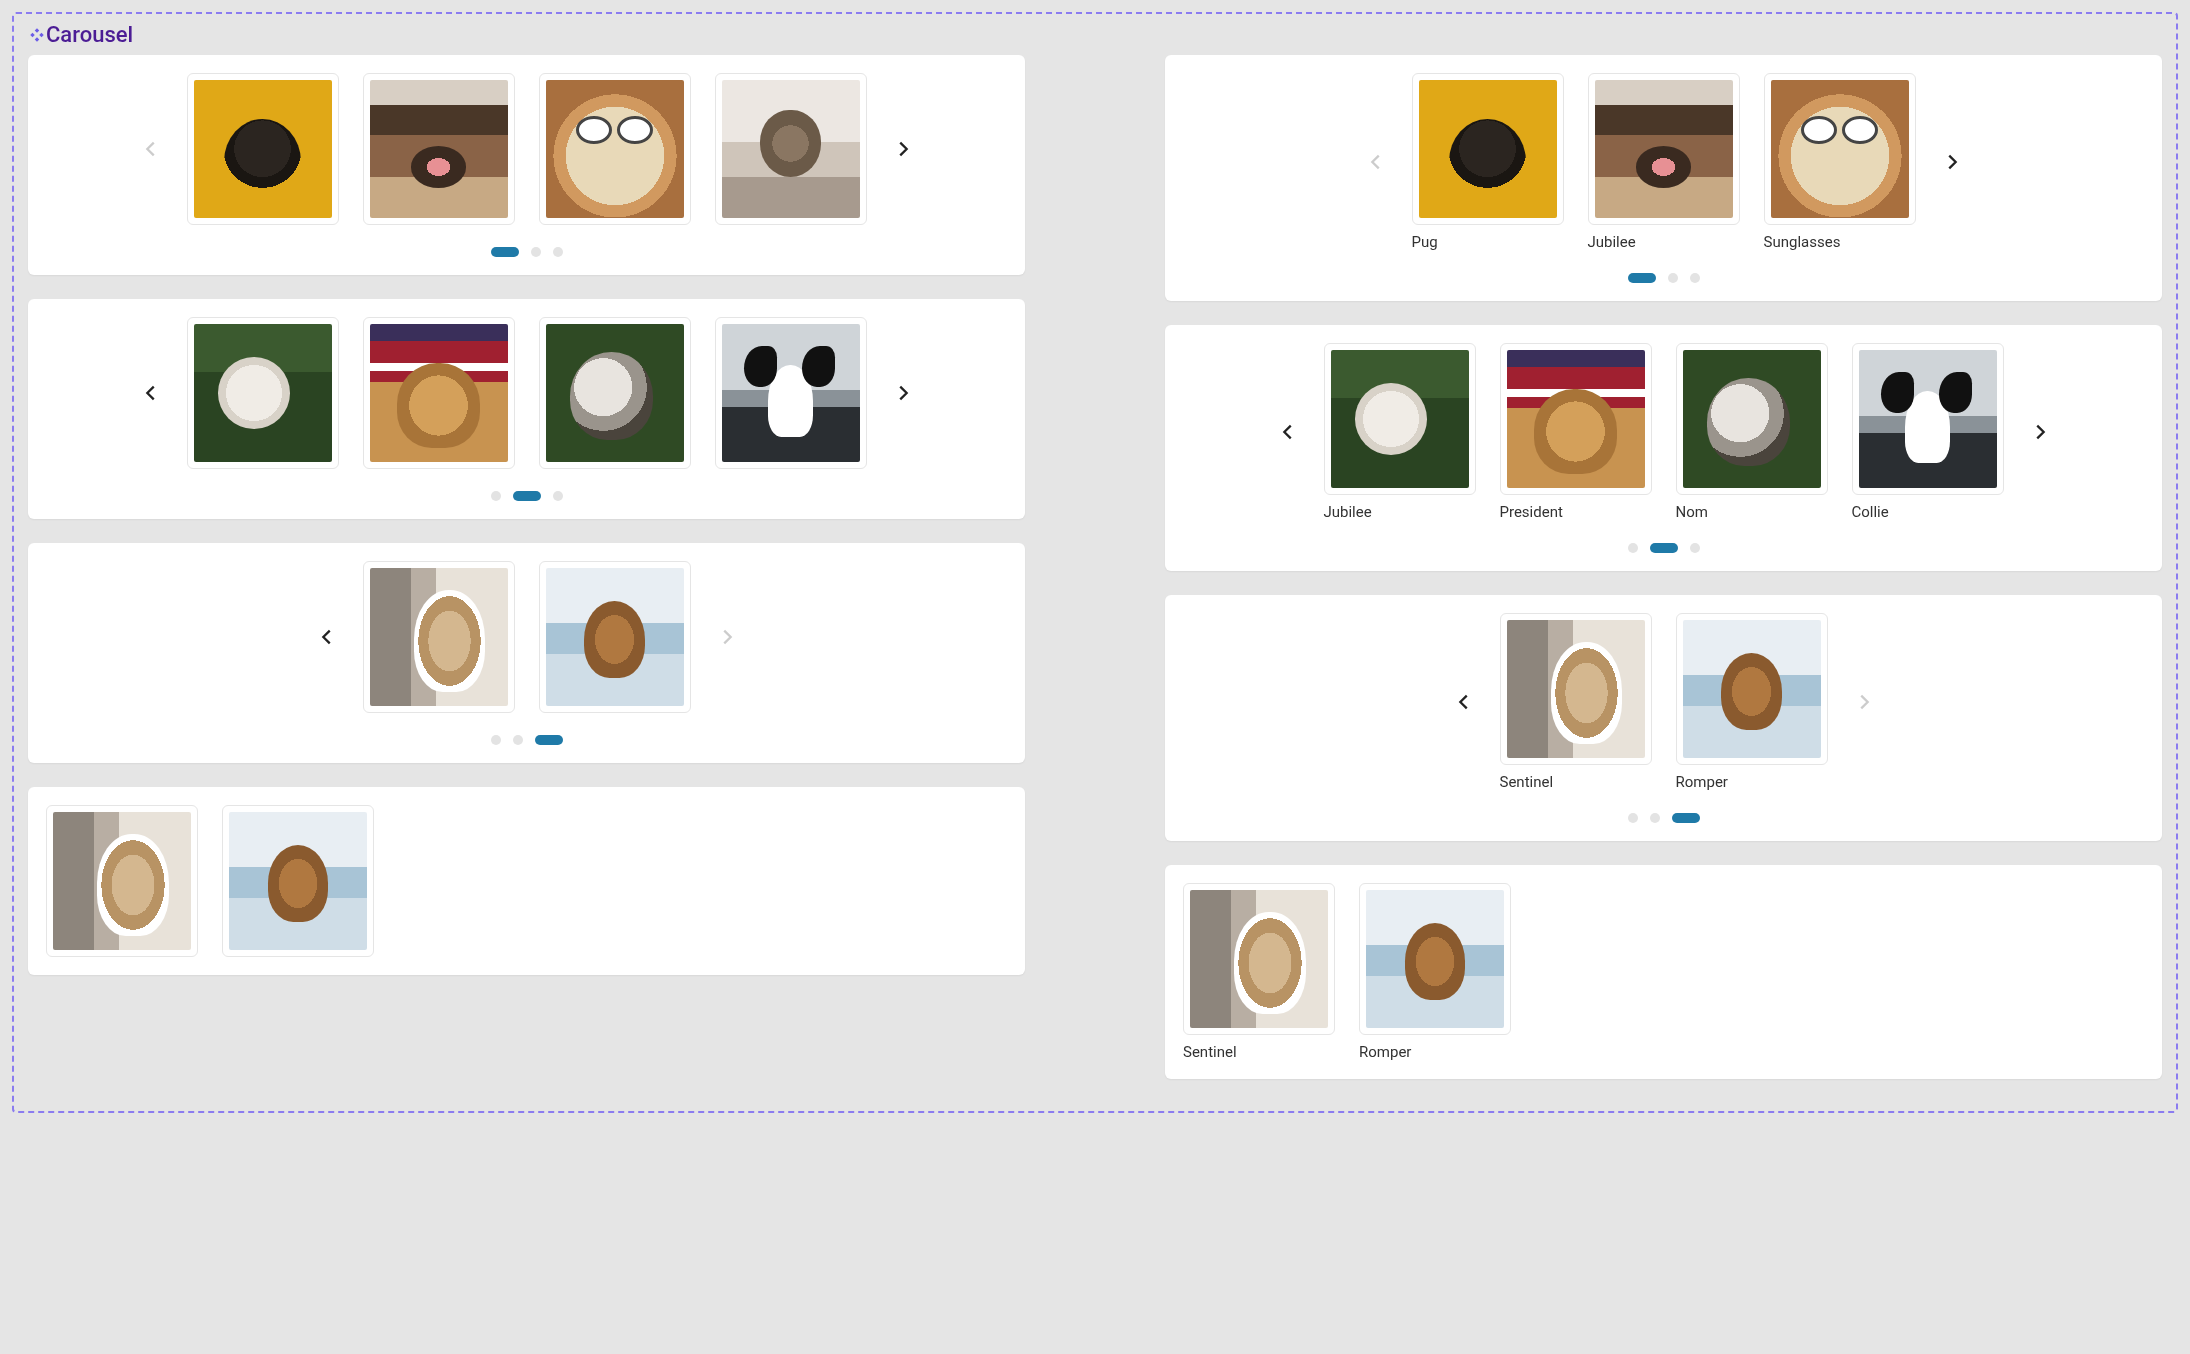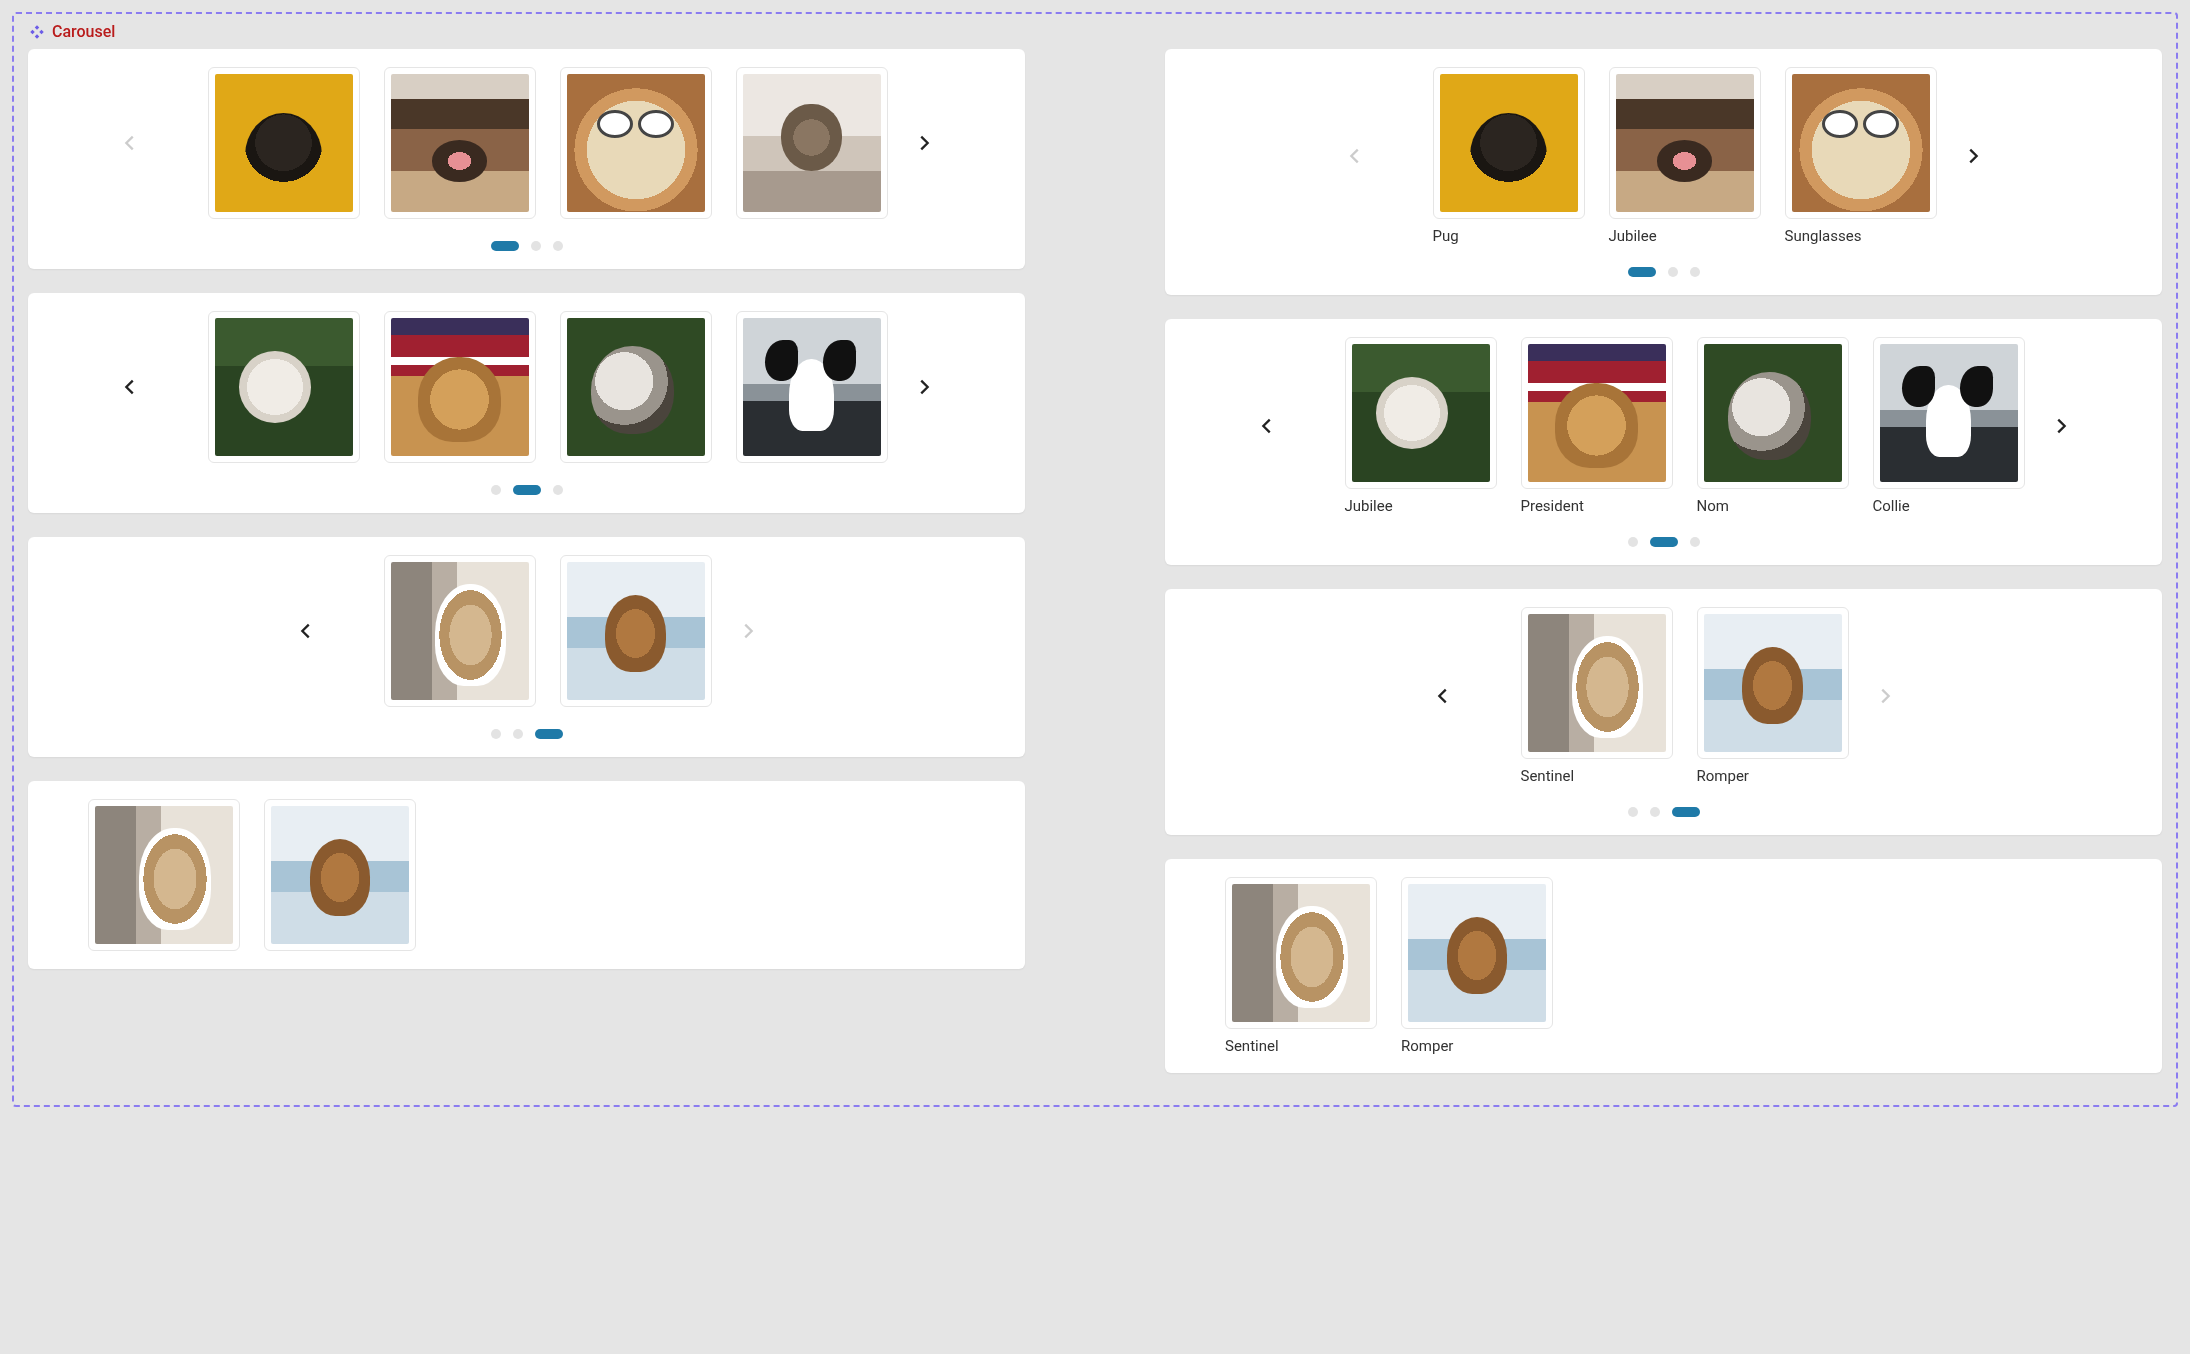--- a/index.html
+++ b/index.html
@@ -10,23 +10,22 @@
 }
 .section-wrap {
   border: 2px dashed #8b7cf0;
   border-radius: 4px;
   padding: 8px 14px 32px;
   position: relative;
 }
 .section-title {
   display: flex;
   align-items: center;
-  gap: 6px;
-  color: #b91c1c;
-  font-size: 16px;
+  color: #4c1d95;
+  font-size: 22px;
   font-weight: 500;
   margin-bottom: 8px;
 }
 .section-title svg { width: 18px; height: 18px; }
 .columns {
   display: grid;
   grid-template-columns: 1fr 1fr;
   gap: 140px;
 }
 .col { display: flex; flex-direction: column; gap: 24px; }
@@ -48,21 +47,21 @@
   height: 36px;
   display: flex;
   align-items: center;
   justify-content: center;
   cursor: pointer;
   color: #222;
   flex-shrink: 0;
 }
 .arrow.disabled { color: #ccc; cursor: default; }
 .arrow svg { width: 22px; height: 22px; stroke: currentColor; stroke-width: 2.5; fill: none; }
-.cards { display: flex; gap: 24px; margin-left: 42px; }
+.cards { display: flex; gap: 24px; }
 .card {
   border: 1px solid #e5e5e5;
   border-radius: 6px;
   padding: 6px;
 }
 .thumb { width: 138px; height: 138px; border-radius: 2px; }
 .caption { font-size: 15px; color: #333; margin-top: 8px; }
 .dots {
   display: flex;
   justify-content: center;

